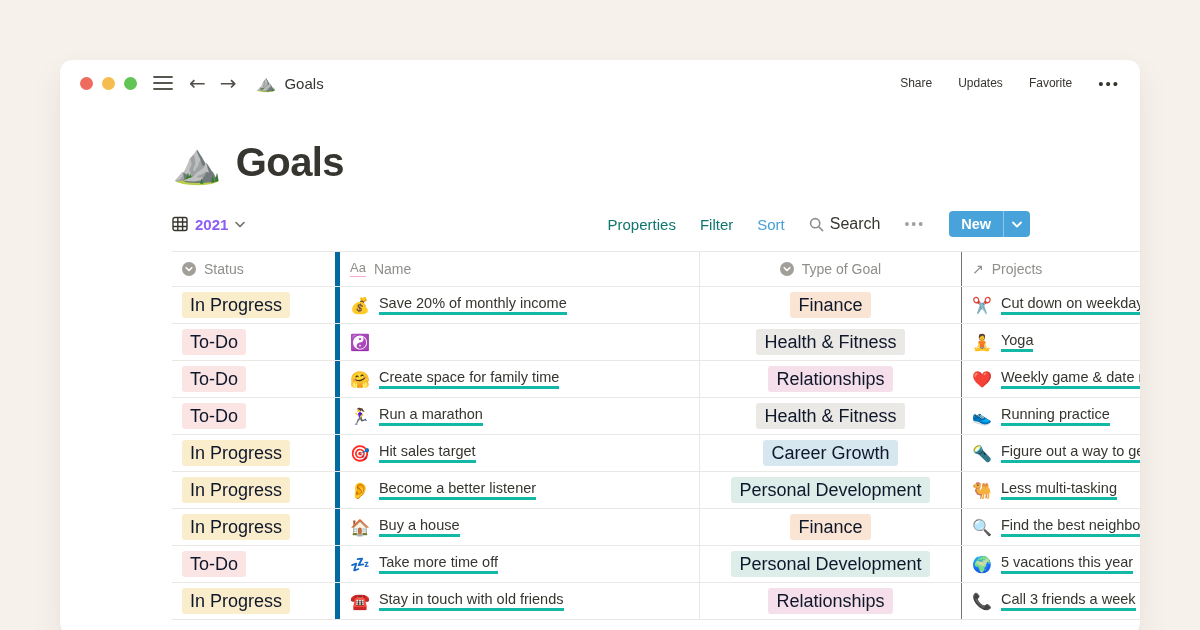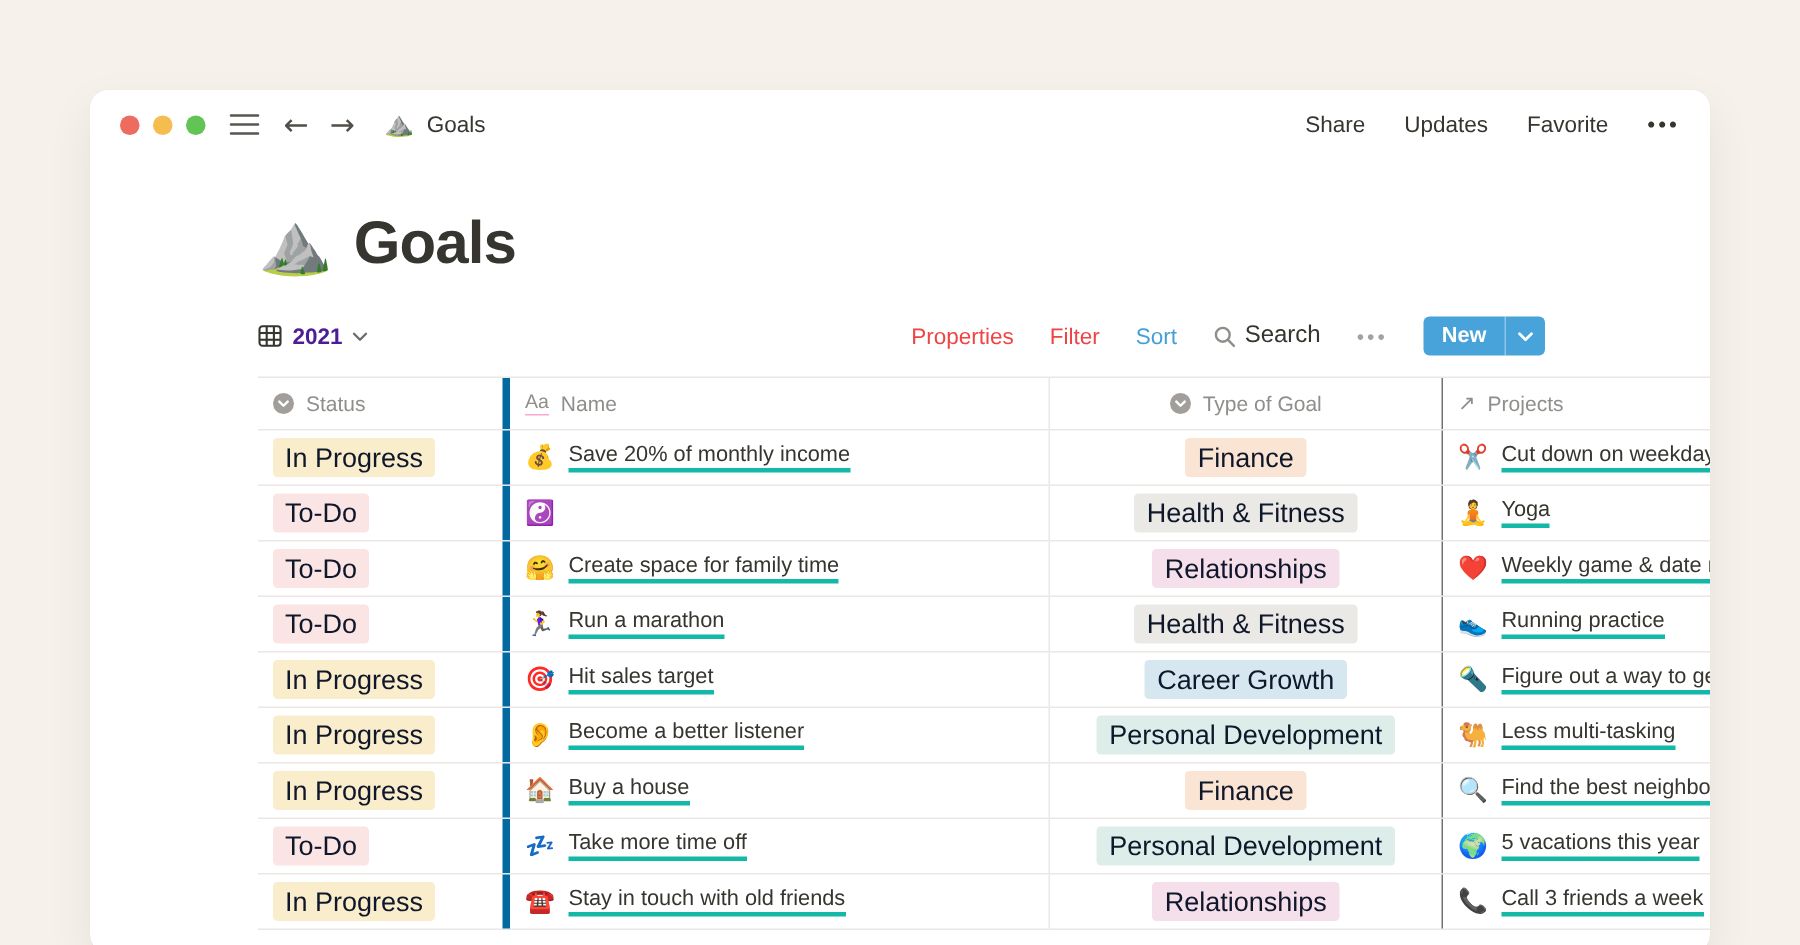--- a/index.html
+++ b/index.html
@@ -14,34 +14,34 @@
   .topbar{ height:46px; display:flex; align-items:center; padding:0 20px; }
   .lights{ display:flex; gap:9px; align-items:center; margin-right:16px; }
   .light{ width:13px; height:13px; border-radius:50%; cursor:pointer; }
   .icon-btn{ display:flex; align-items:center; justify-content:center; cursor:pointer; }
   .hamburger{ margin-right:16px; }
   .nav-arrow{ font-size:20px; color:#524F4A; line-height:1; margin-right:14px; font-family:"DejaVu Sans",sans-serif; }
   .doc-crumb{ display:flex; align-items:center; gap:8px; margin-left:6px; cursor:pointer; }
   .doc-crumb .emoji{ font-size:16px; }
   .doc-crumb .label{ font-size:15px; color:#37352F; }
   .topbar-right{ margin-left:auto; display:flex; align-items:center; gap:26px; }
-  .topbar-right .tb-action{ font-size:15px; color:#37352F; cursor:pointer; }
+  .topbar-right .tb-action{ font-size:12px; color:#37352F; cursor:pointer; }
   .tb-dots{ font-size:15px; letter-spacing:2px; color:#37352F; cursor:pointer; }
 
   
   .page-head{ margin:34px 110px 0 112px; display:flex; align-items:center; gap:14px; }
   .page-head .emoji{ font-size:40px; line-height:1; cursor:pointer; }
   .page-head h1{ font-size:40px; font-weight:700; letter-spacing:-0.6px; color:#37352F; }
 
   
   .toolbar{ margin:24px 110px 0 112px; display:flex; align-items:center; height:30px; }
   .view-switcher{ display:flex; align-items:center; gap:7px; cursor:pointer; }
-  .view-switcher .vname{ font-size:15px; font-weight:700; color:#4c1d95; }
+  .view-switcher .vname{ font-size:15px; font-weight:700; color:#8b5cf6; }
   .toolbar-right{ margin-left:auto; display:flex; align-items:center; gap:24px; }
-  .tool-item{ font-size:15px; color:#ef4444; cursor:pointer; }
+  .tool-item{ font-size:15px; color:#0f766e; cursor:pointer; }
   .tool-search{ display:flex; align-items:center; gap:6px; cursor:pointer;justify-content:space-between; }
   .tool-dots{ font-size:14px; letter-spacing:2px; color:#A3A29E; cursor:pointer; }
   .new-btn{ display:flex; align-items:stretch; border-radius:4px; overflow:hidden; cursor:pointer; }
   .new-label{ padding:5px 12px; color:#fff; font-size:14.5px; font-weight:700; }
   .new-divider{ width:1px; background:rgba(255,255,255,0.38); }
   .new-chevron{ padding:0 8px; display:flex; align-items:center; }
 
   
   .table{ margin:12px 0 0 112px; width:1070px; font-size:14.5px; }
   .thead{ display:flex; height:36px; border-top:1px solid #E9E8E5; border-bottom:1px solid #E9E8E5; }

